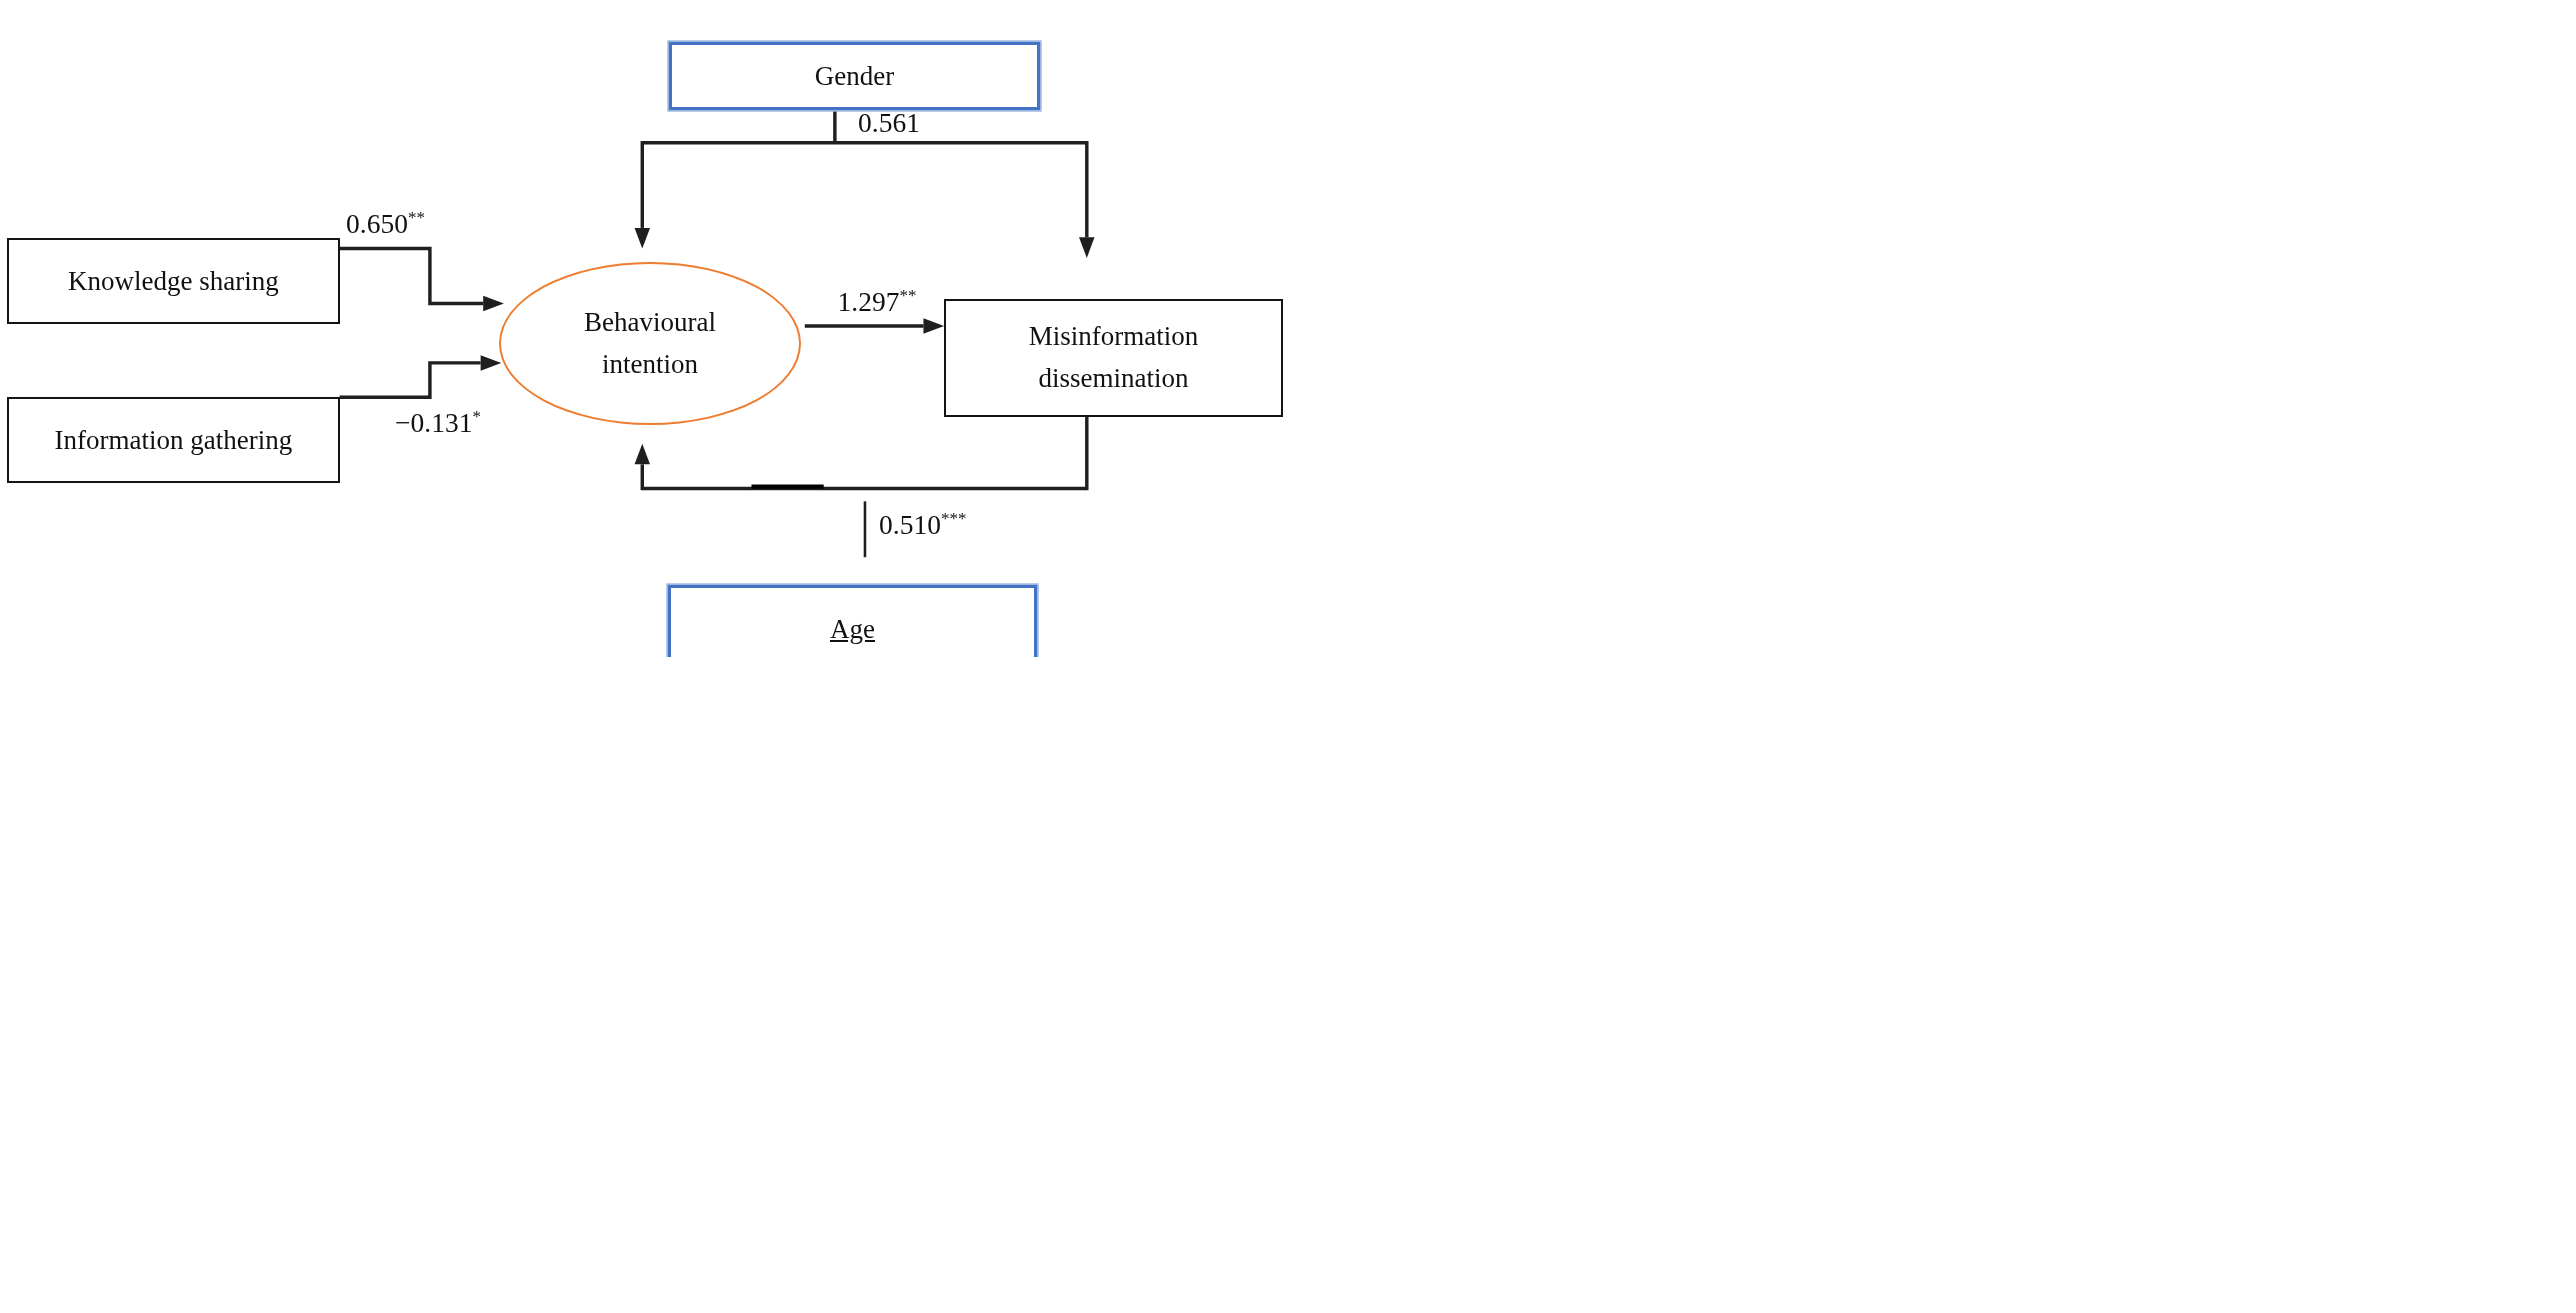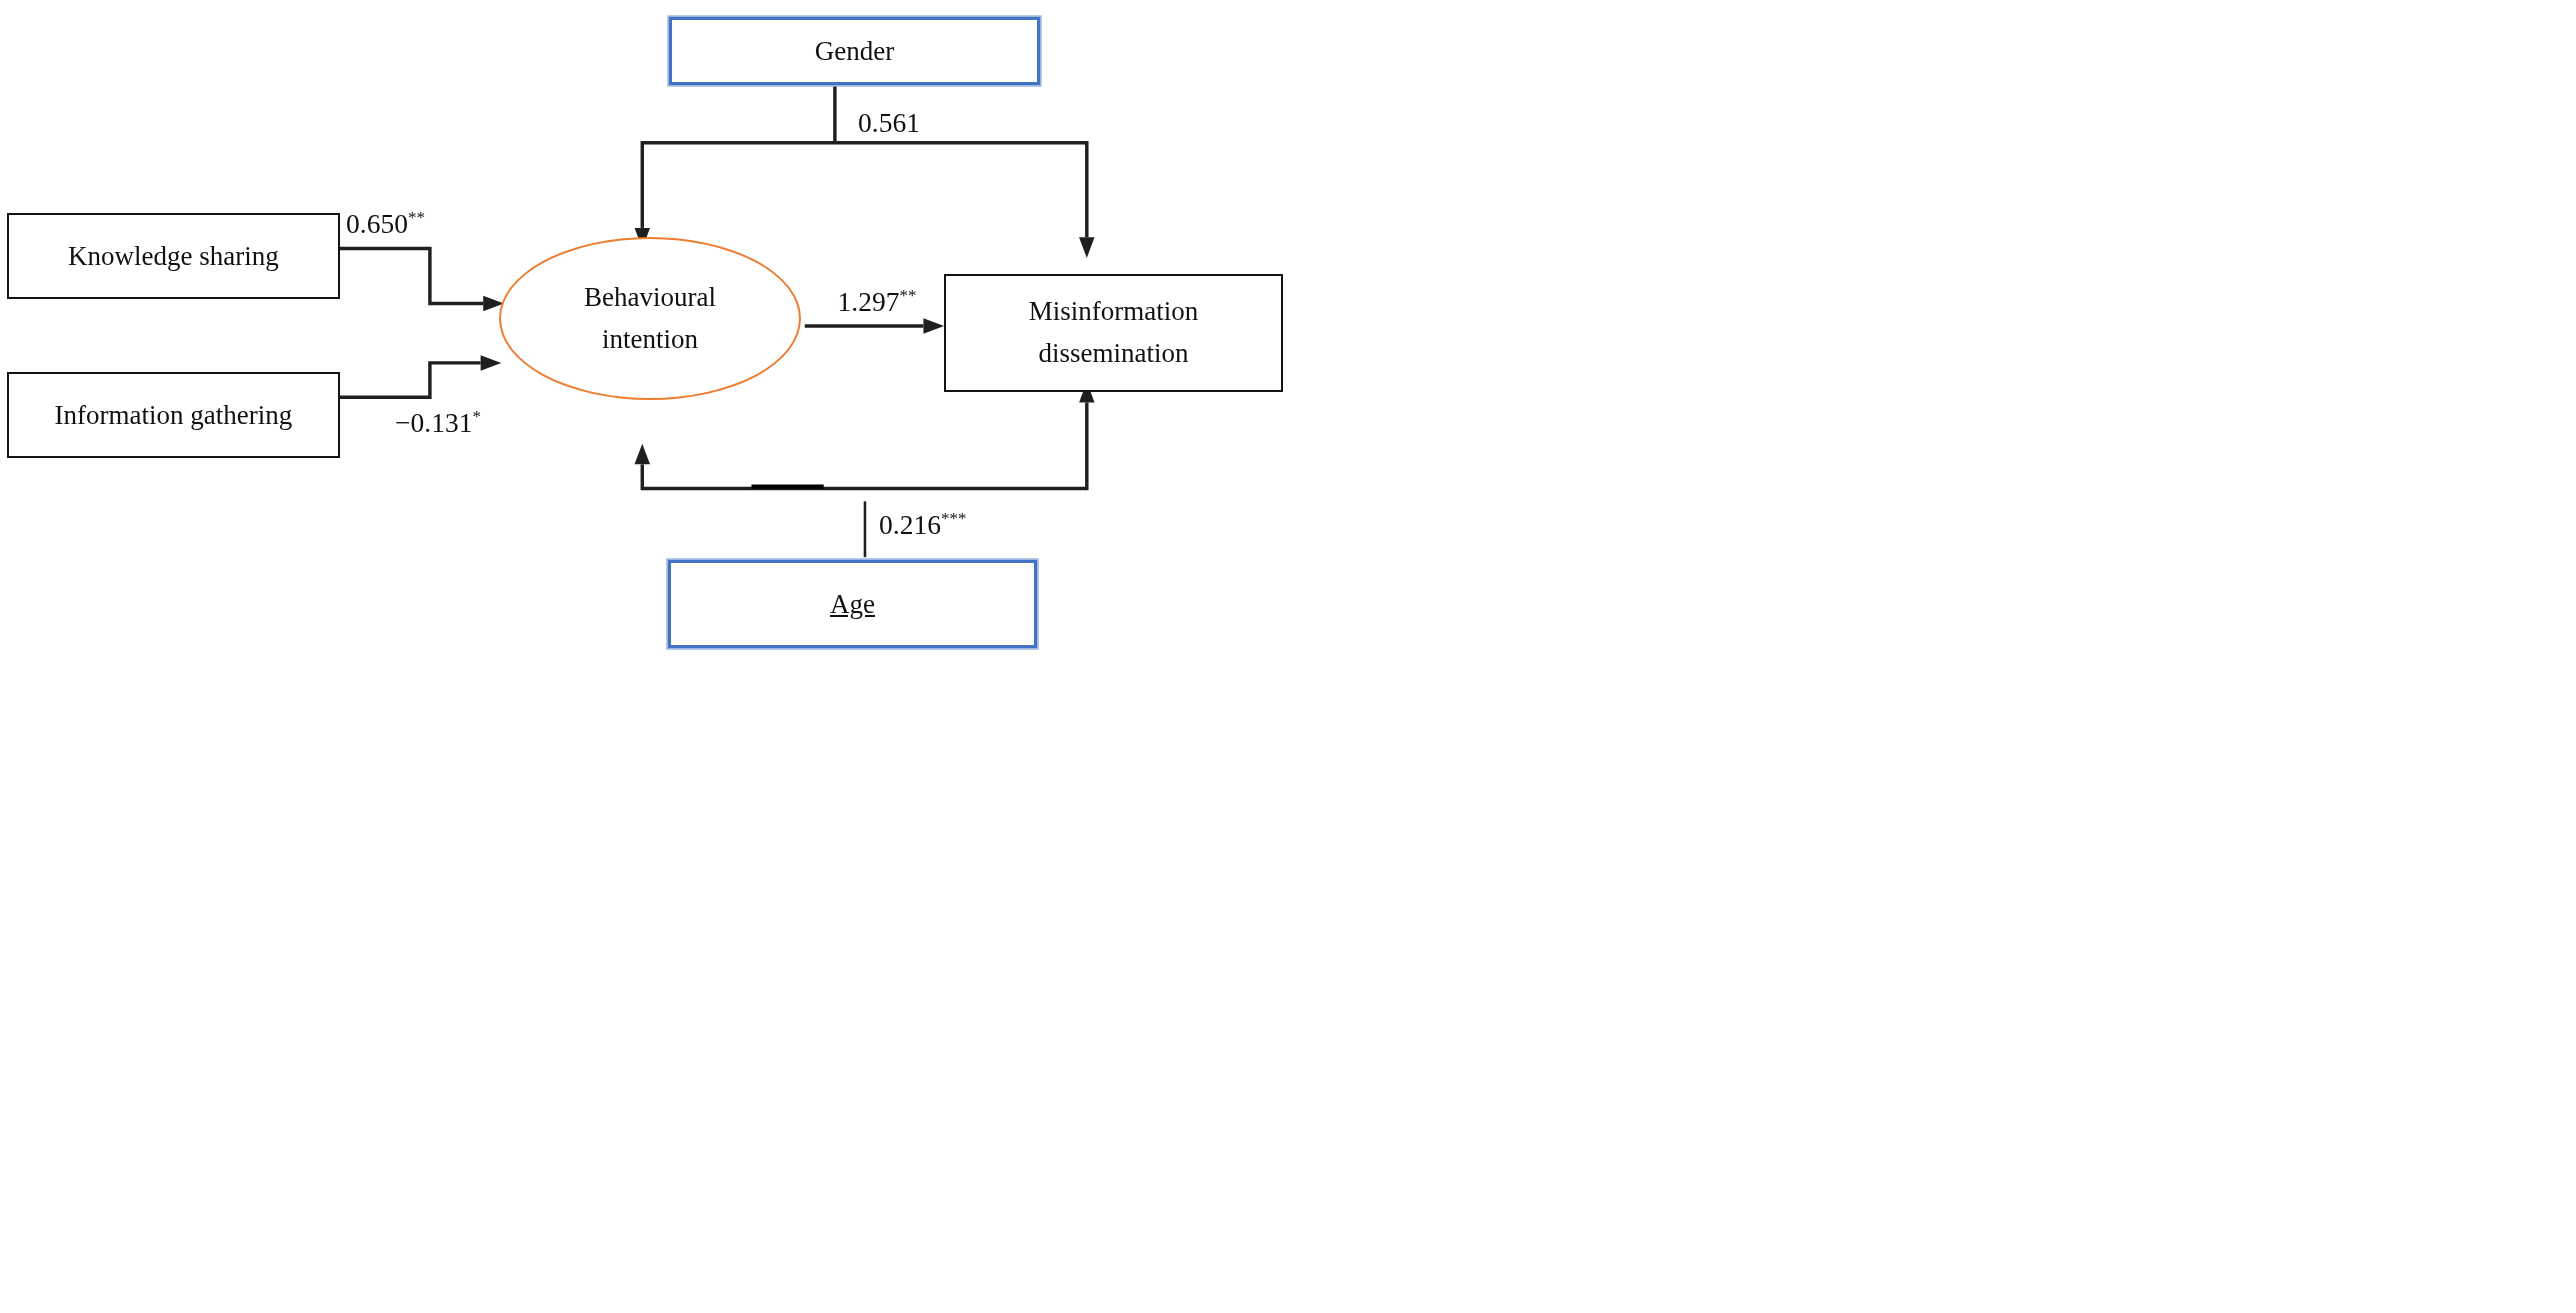--- a/index.html
+++ b/index.html
@@ -22,20 +22,21 @@
   .connectors{position:absolute;left:0;top:0;width:100%;height:100%;}
   .connectors path, .connectors line{stroke:var(--line);stroke-width:4;fill:none;}
   .connectors polygon{fill:var(--line);stroke:none;}
   .node{
     position:absolute;
     background:var(--node-bg);
     display:flex;flex-direction:column;align-items:center;justify-content:center;
     text-align:center;
     font-size:27px;line-height:1.5;
     box-sizing:border-box;
+    margin-top:25px;
   }
   .node.rect{border:2.6px solid #141414;}
   .node.covariate{
     border:3.4px solid var(--covariate-border);
     box-shadow:0 0 0 1.7px var(--covariate-glow);
   }
   .node.latent{
     border:2.6px solid var(--latent-border);
     border-radius:50%;
   }
@@ -124,17 +125,17 @@
 
   <div class="coef" style="left:347px;top:407px;margin-left:48px;">
     <span>−0.131</span><sup>*</sup>
   </div>
 
   <div class="coef centered" style="left:821px;top:286px;width:112px;">
     <span>1.297</span><sup>**</sup>
   </div>
 
   <div class="coef" style="left:879px;top:509px;">
-    <span>0.216</span><sup>***</sup>
+    <span>0.510</span><sup>***</sup>
   </div>
 
 </div>
 
 
 </body></html>

